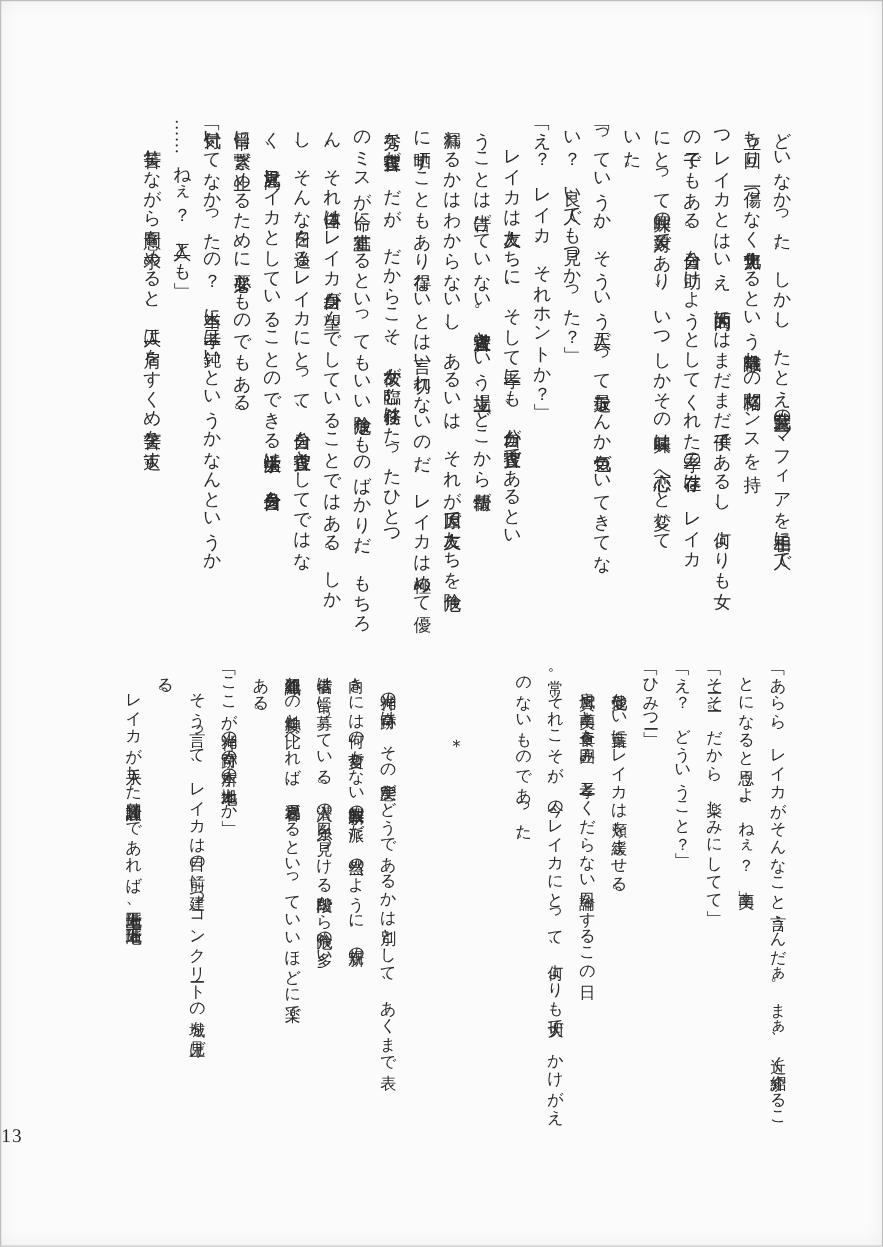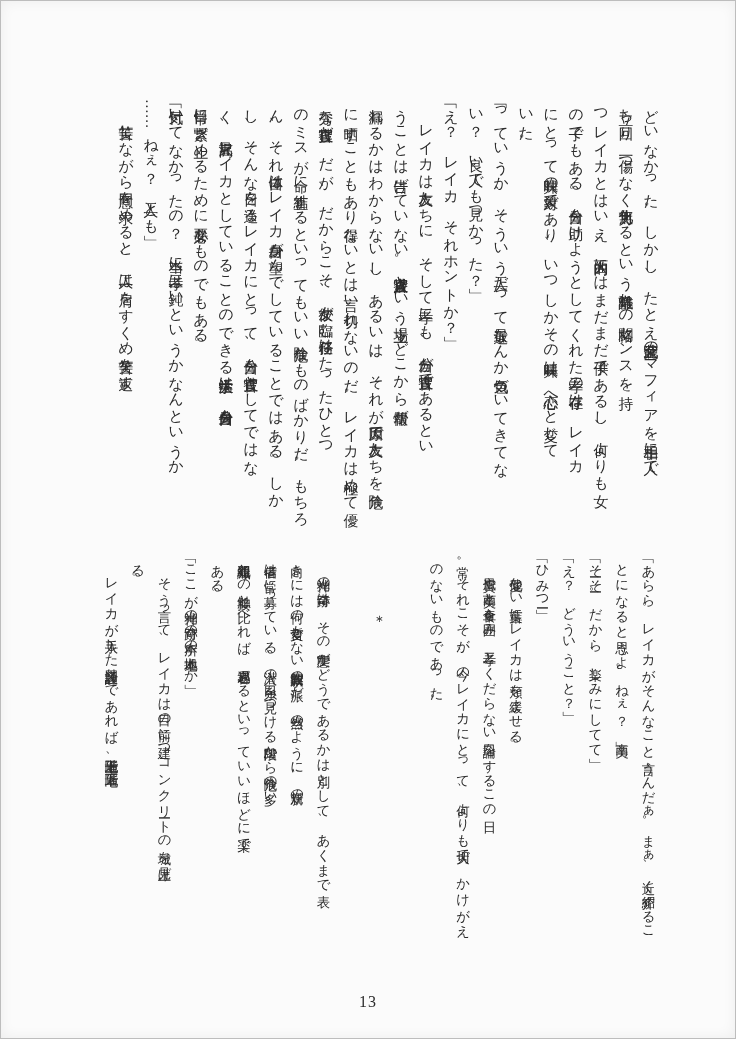--- a/index.html
+++ b/index.html
@@ -49,24 +49,24 @@
     line-height: 26.5px;
   }
   .vtext p.sep {
     margin-left: 30px;
     margin-right: 30px;
     padding-top: 50px;
     font-size: 15px;
   }
   .page-number {
     position: absolute;
-    top: 992px;
+    top: 938px;
     left: 0;
     width: 100%;
-    text-align: center;
+    text-align: left;
     font-size: 16px;
     color: #2b2b2b;
     letter-spacing: 1px;
   }
 </style>
 </head>
 <body>
 
 <div class="page" style="background: rgb(251, 251, 251);">
   <div class="vtext block-top" style="color: rgb(43, 43, 43);">

